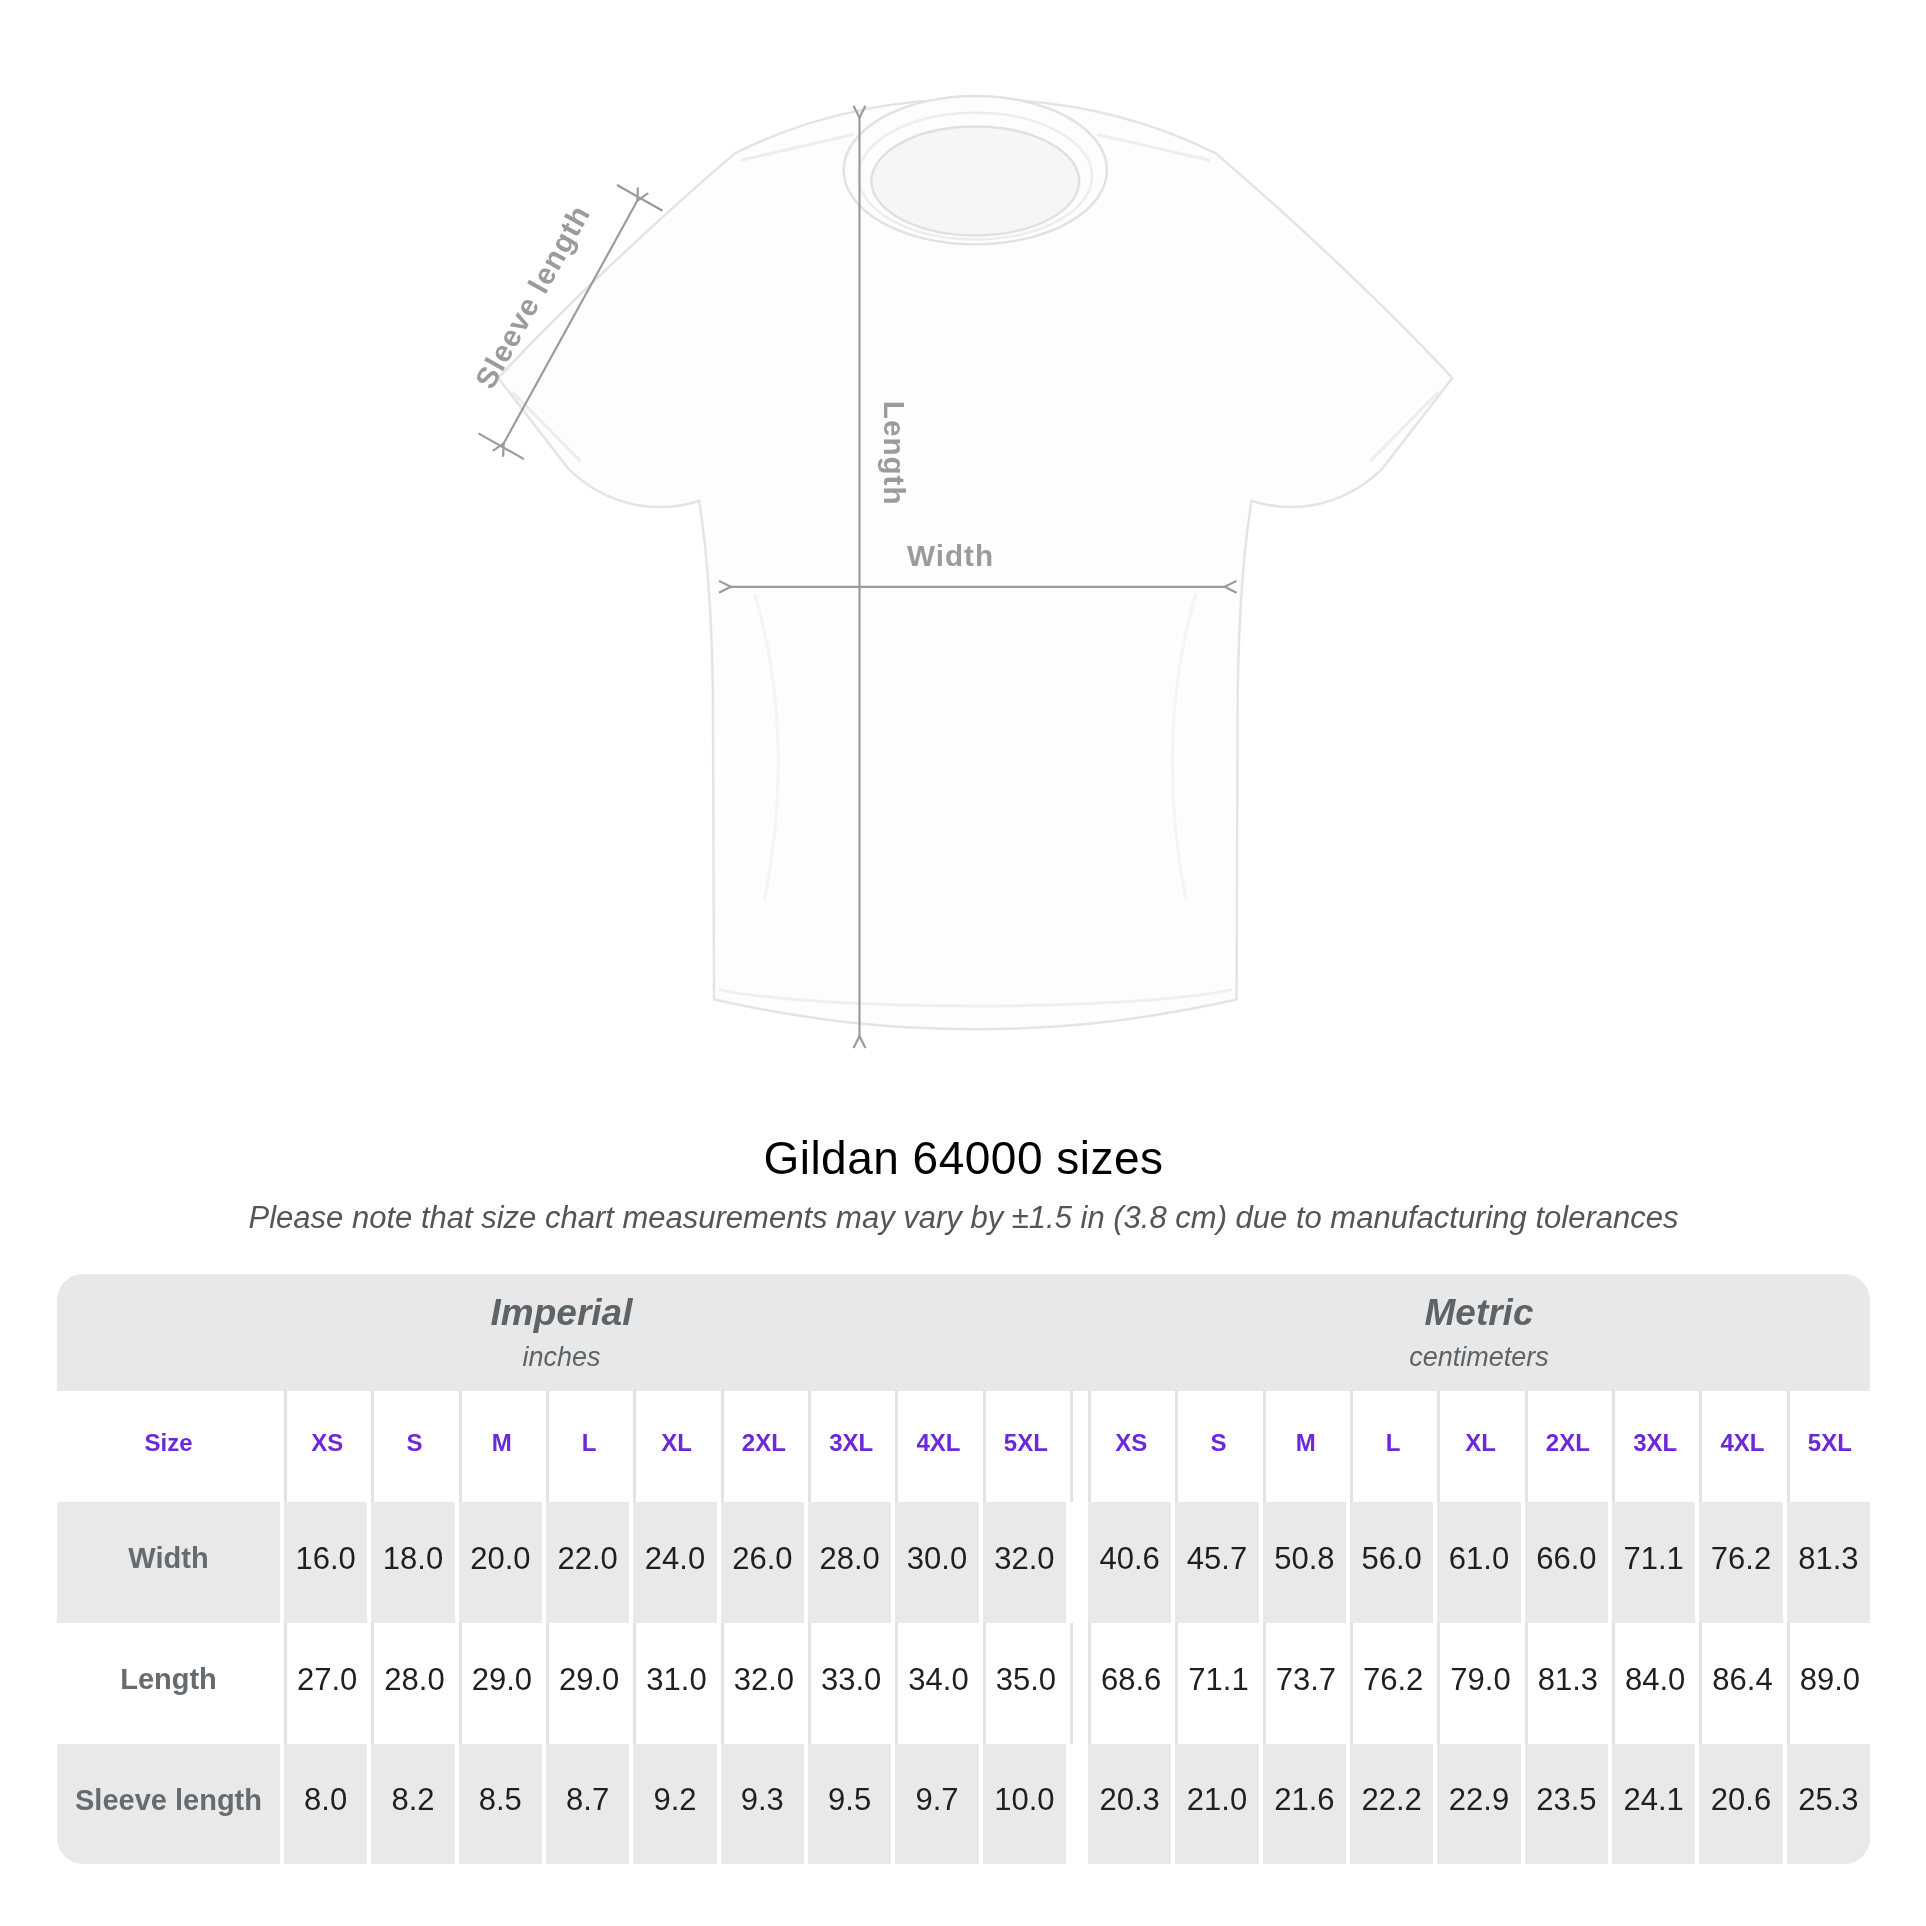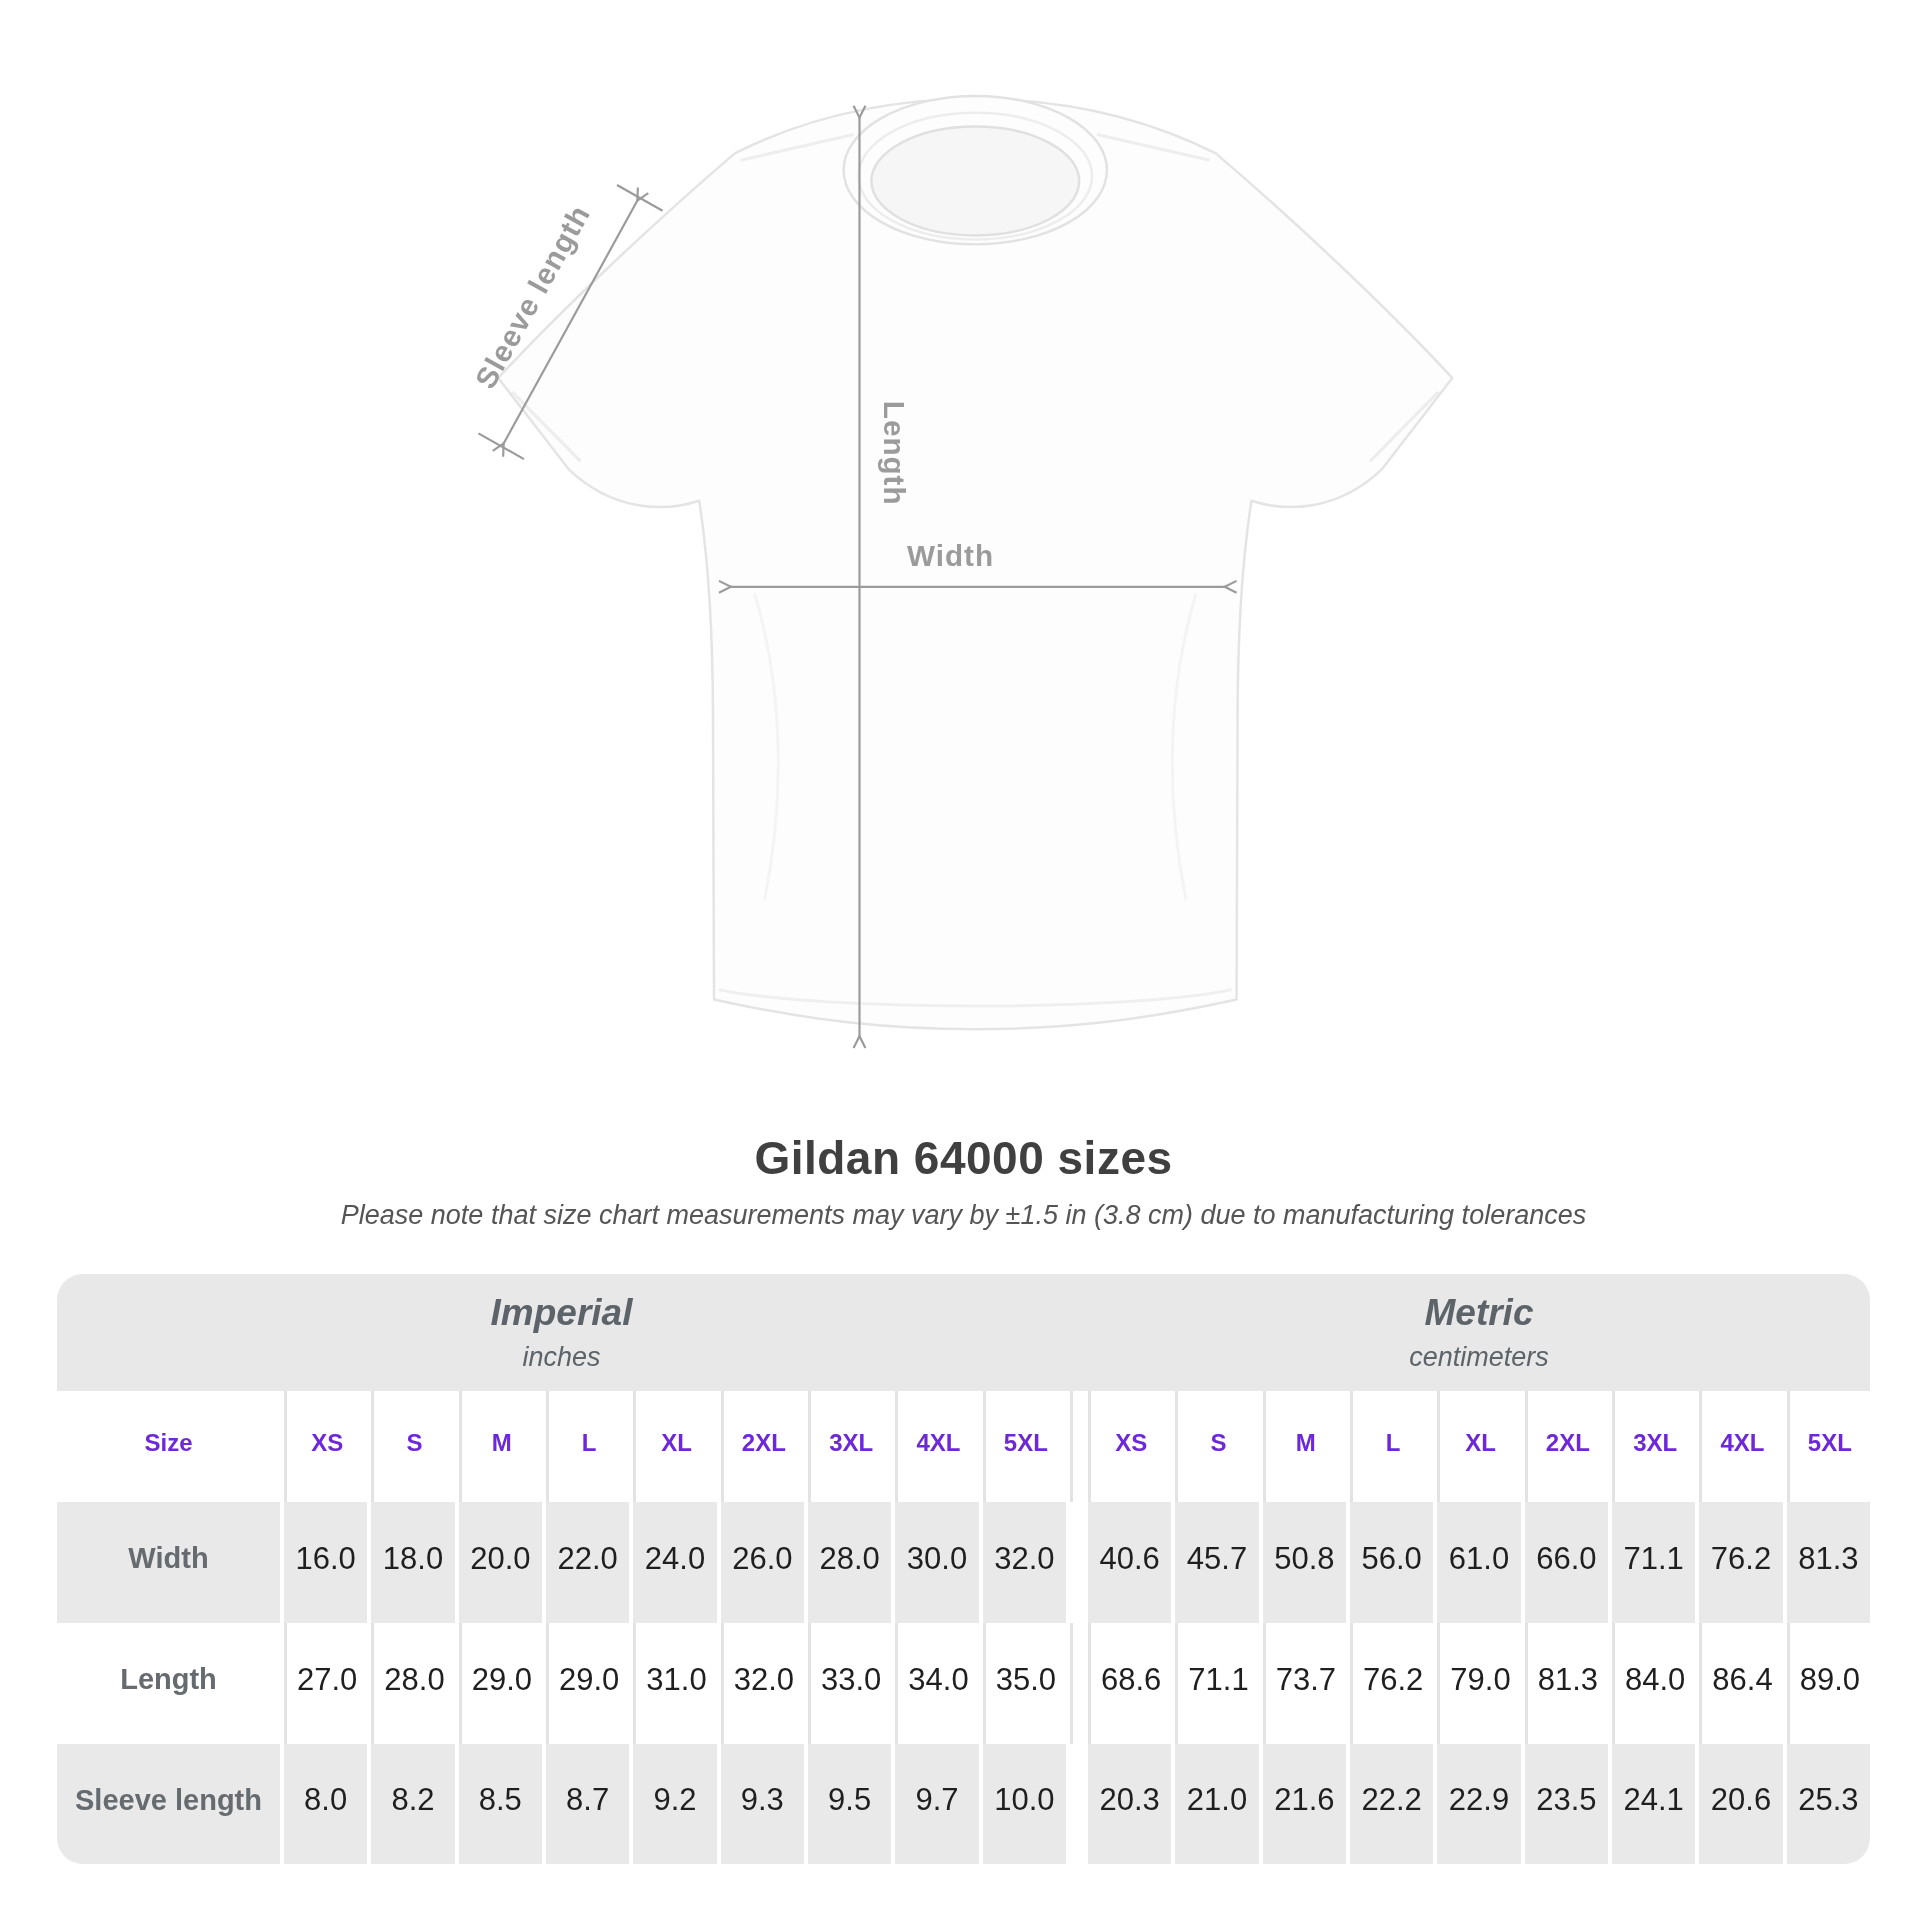--- a/index.html
+++ b/index.html
@@ -4,23 +4,23 @@
 <style>
   html,body{margin:0;padding:0;background:#fff;}
   .page{position:relative;width:1927px;height:1927px;background:#ffffff;overflow:hidden;
         font-family:"Liberation Sans","DejaVu Sans",sans-serif;}
 
   
   .diagram{position:absolute;left:426px;top:69px;width:1059px;height:1000px;}
 
   
   .page-title{position:absolute;left:0;top:1131px;width:100%;text-align:center;
-              font-size:46px;font-weight:bold;color:#404040;letter-spacing:0.5px;}
+              font-size:46px;font-weight:normal;color:#000000;letter-spacing:0.5px;}
   .page-subtitle{position:absolute;left:0;top:1200px;width:100%;text-align:center;
-              font-size:27px;font-style:italic;color:#555555;}
+              font-size:31px;font-style:italic;color:#555555;}
 
   
   .size-table{position:absolute;left:57px;top:1274px;width:1813px;}
   .trow{display:grid;grid-template-columns:223px repeat(9,1fr) 14px repeat(9,1fr);
         column-gap:4px;}
   .band{background:#e8e8e8;border-radius:26px 26px 0 0;height:117px;}
   .band-sec{display:flex;flex-direction:column;align-items:center;justify-content:center;gap:8px;}
   .band-left{grid-column:1/11;}
   .band-right{grid-column:12/21;gap:8px;}
   .band-title{font-size:37px;font-weight:bold;font-style:italic;color:#5d6469;}

